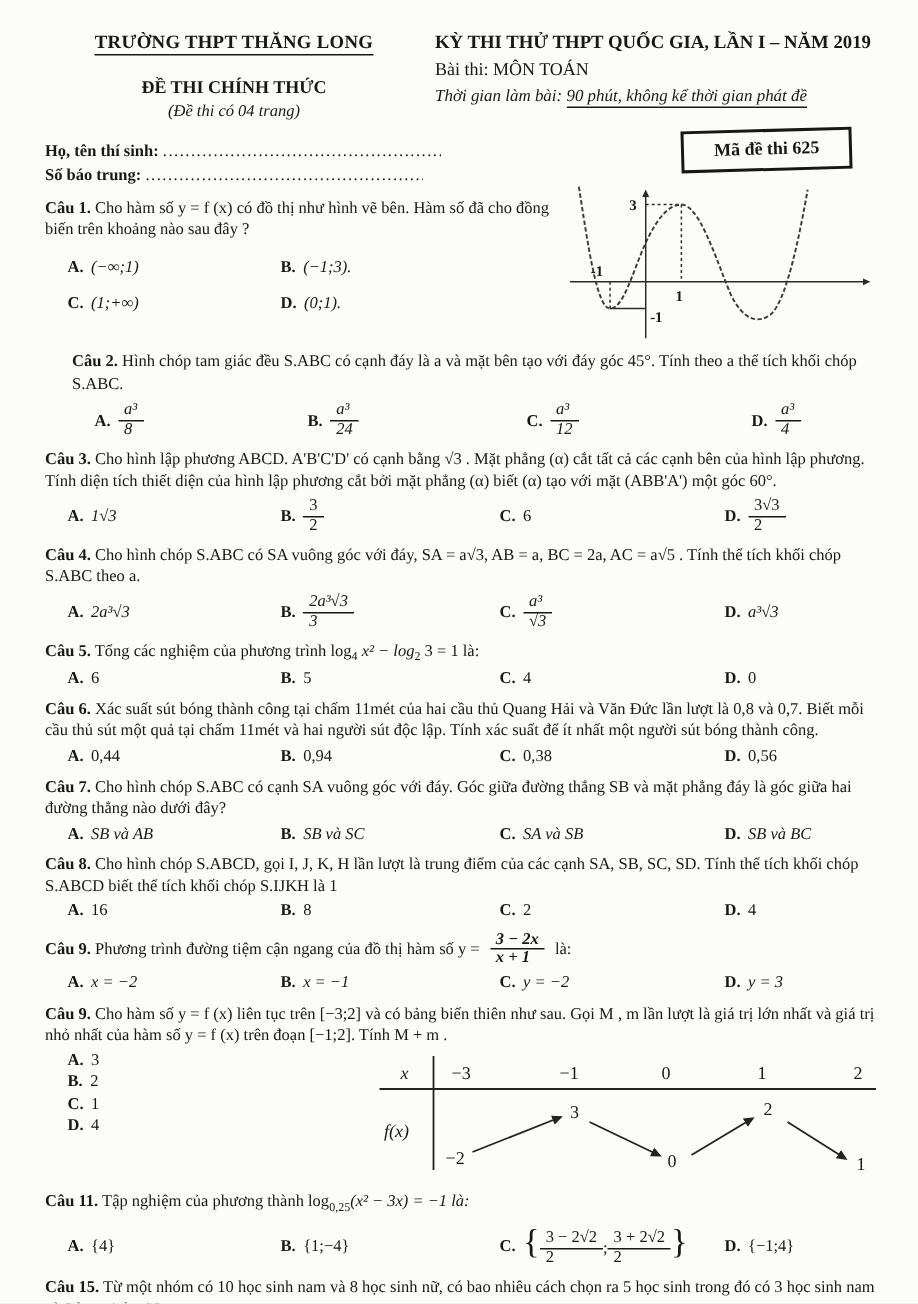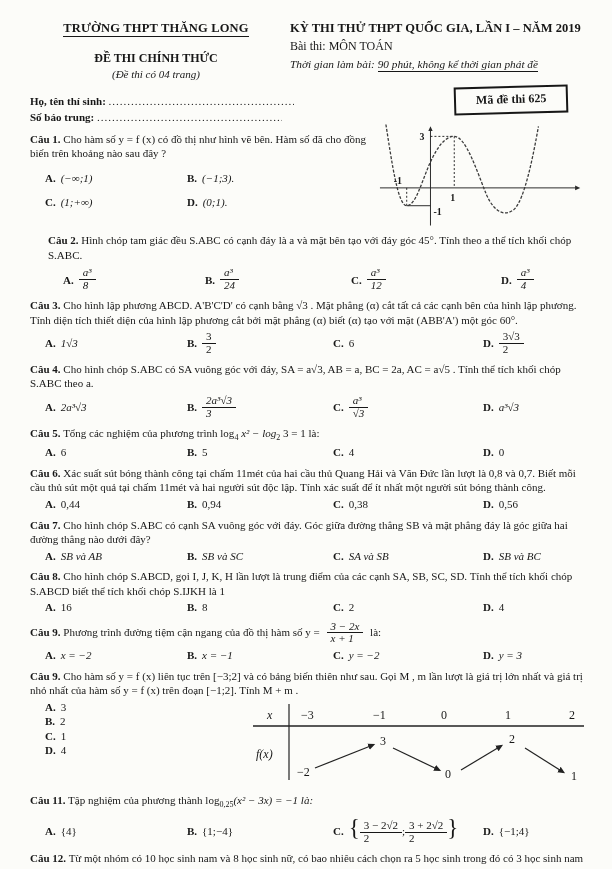--- a/index.html
+++ b/index.html
@@ -322,21 +322,21 @@
       <div class="opt">
           <span class="ol">D.</span>
           <span class="ov up">4</span>
         </div>
     </div>
   </div>
 
   <div class="q">
     <span class="ql">Câu 9.</span>
     <span><span>Phương trình đường tiệm cận ngang của đồ thị hàm số y =</span>
-      <span class="frac i" style="margin:0 4px;"><span class="fn">3 − 2x</span><span class="fd">x + 1</span></span>
+      <span class="frac i" style="margin:0 4px;font-weight:bold;"><span class="fn">3 − 2x</span><span class="fd">x + 1</span></span>
       <span>là:</span></span>
     <div class="opts" style="margin-top:3px;">
       <div class="opt">
           <span class="ol">A.</span>
           <span class="ov">x = −2</span>
         </div>
       <div class="opt">
           <span class="ol">B.</span>
           <span class="ov">x = −1</span>
         </div>
@@ -420,18 +420,18 @@
         <span class="ov up"><span class="brc">{</span><span class="frac"><span class="fn">3 − 2√2</span><span class="fd">2</span></span><span>;</span><span class="frac"><span class="fn">3 + 2√2</span><span class="fd">2</span></span><span class="brc">}</span></span>
       </div>
       <div class="opt">
           <span class="ol">D.</span>
           <span class="ov up">{−1;4}</span>
         </div>
     </div>
   </div>
 
   <div class="q">
-    <span class="ql">Câu 12.</span>
+    <span class="ql">Câu 15.</span>
     <span>Từ một nhóm có 10 học sinh nam và 8 học sinh nữ, có bao nhiêu cách chọn ra 5 học sinh trong đó có 3 học sinh nam và 2 học sinh nữ?</span>
     
   </div>
 
 </div>
 
 </body></html>

